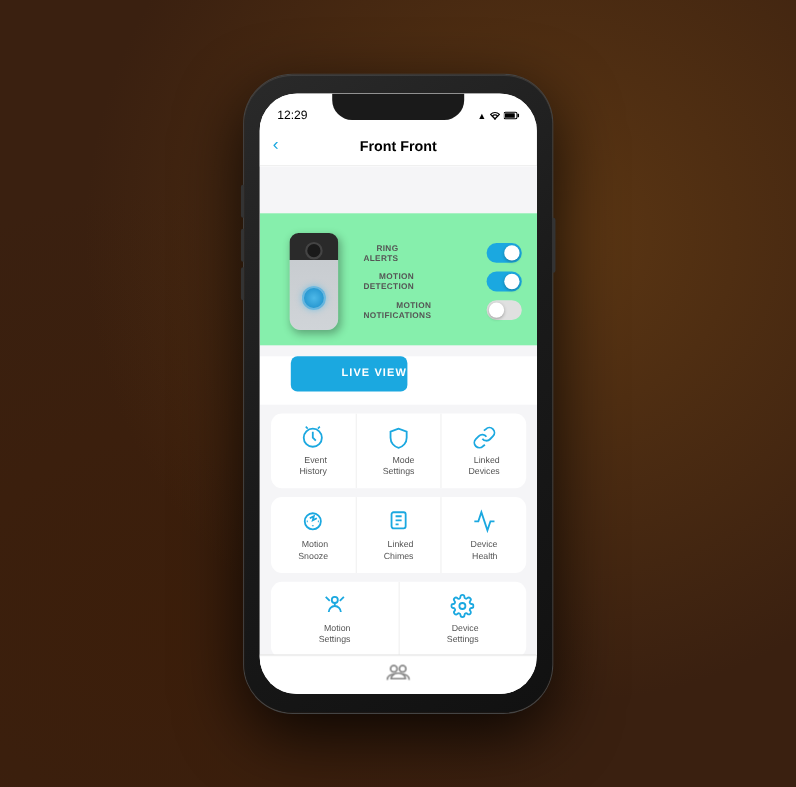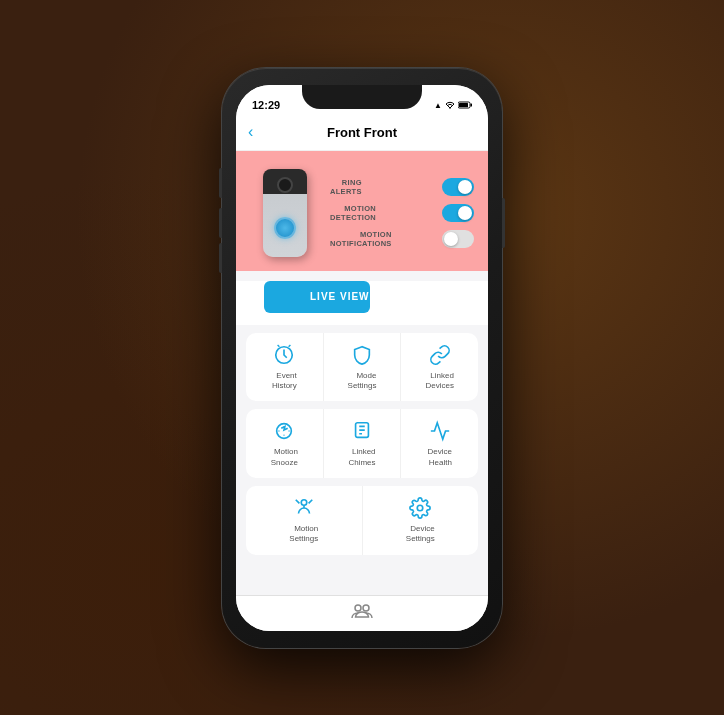--- a/index.html
+++ b/index.html
@@ -110,21 +110,21 @@
       display: flex;
       align-items: flex-end;
       justify-content: space-between;
       padding: 0 16px 4px;
       position: relative;
       z-index: 10;
       flex-shrink: 0;
     }
     .status-time {
       font-size: 11px;
-      font-weight: 700;
+      font-weight: 400;
       color: #000;
     }
     .status-icons {
       display: flex;
       align-items: center;
       gap: 3px;
       font-size: 9px;
       color: #000;
     }
 
@@ -375,21 +375,21 @@
         </div>
       </div>
 
       <div class="app-header">
         <span class="header-back">‹</span>
         <span class="header-title">Front Front</span>
       </div>
 
       <div class="app-content">
 
-        <div class="top-section" style="background:#fca5a5; padding: 12px 14px 8px;">
+        <div class="top-section" style="background:#86efac; padding: 12px 14px 8px; margin-top: 43px;">
 
           <div class="doorbell-image">
             <div class="doorbell-body">
               <div class="doorbell-camera"></div>
               <div class="doorbell-button"></div>
             </div>
           </div>
 
           <div class="toggles-section">
 

